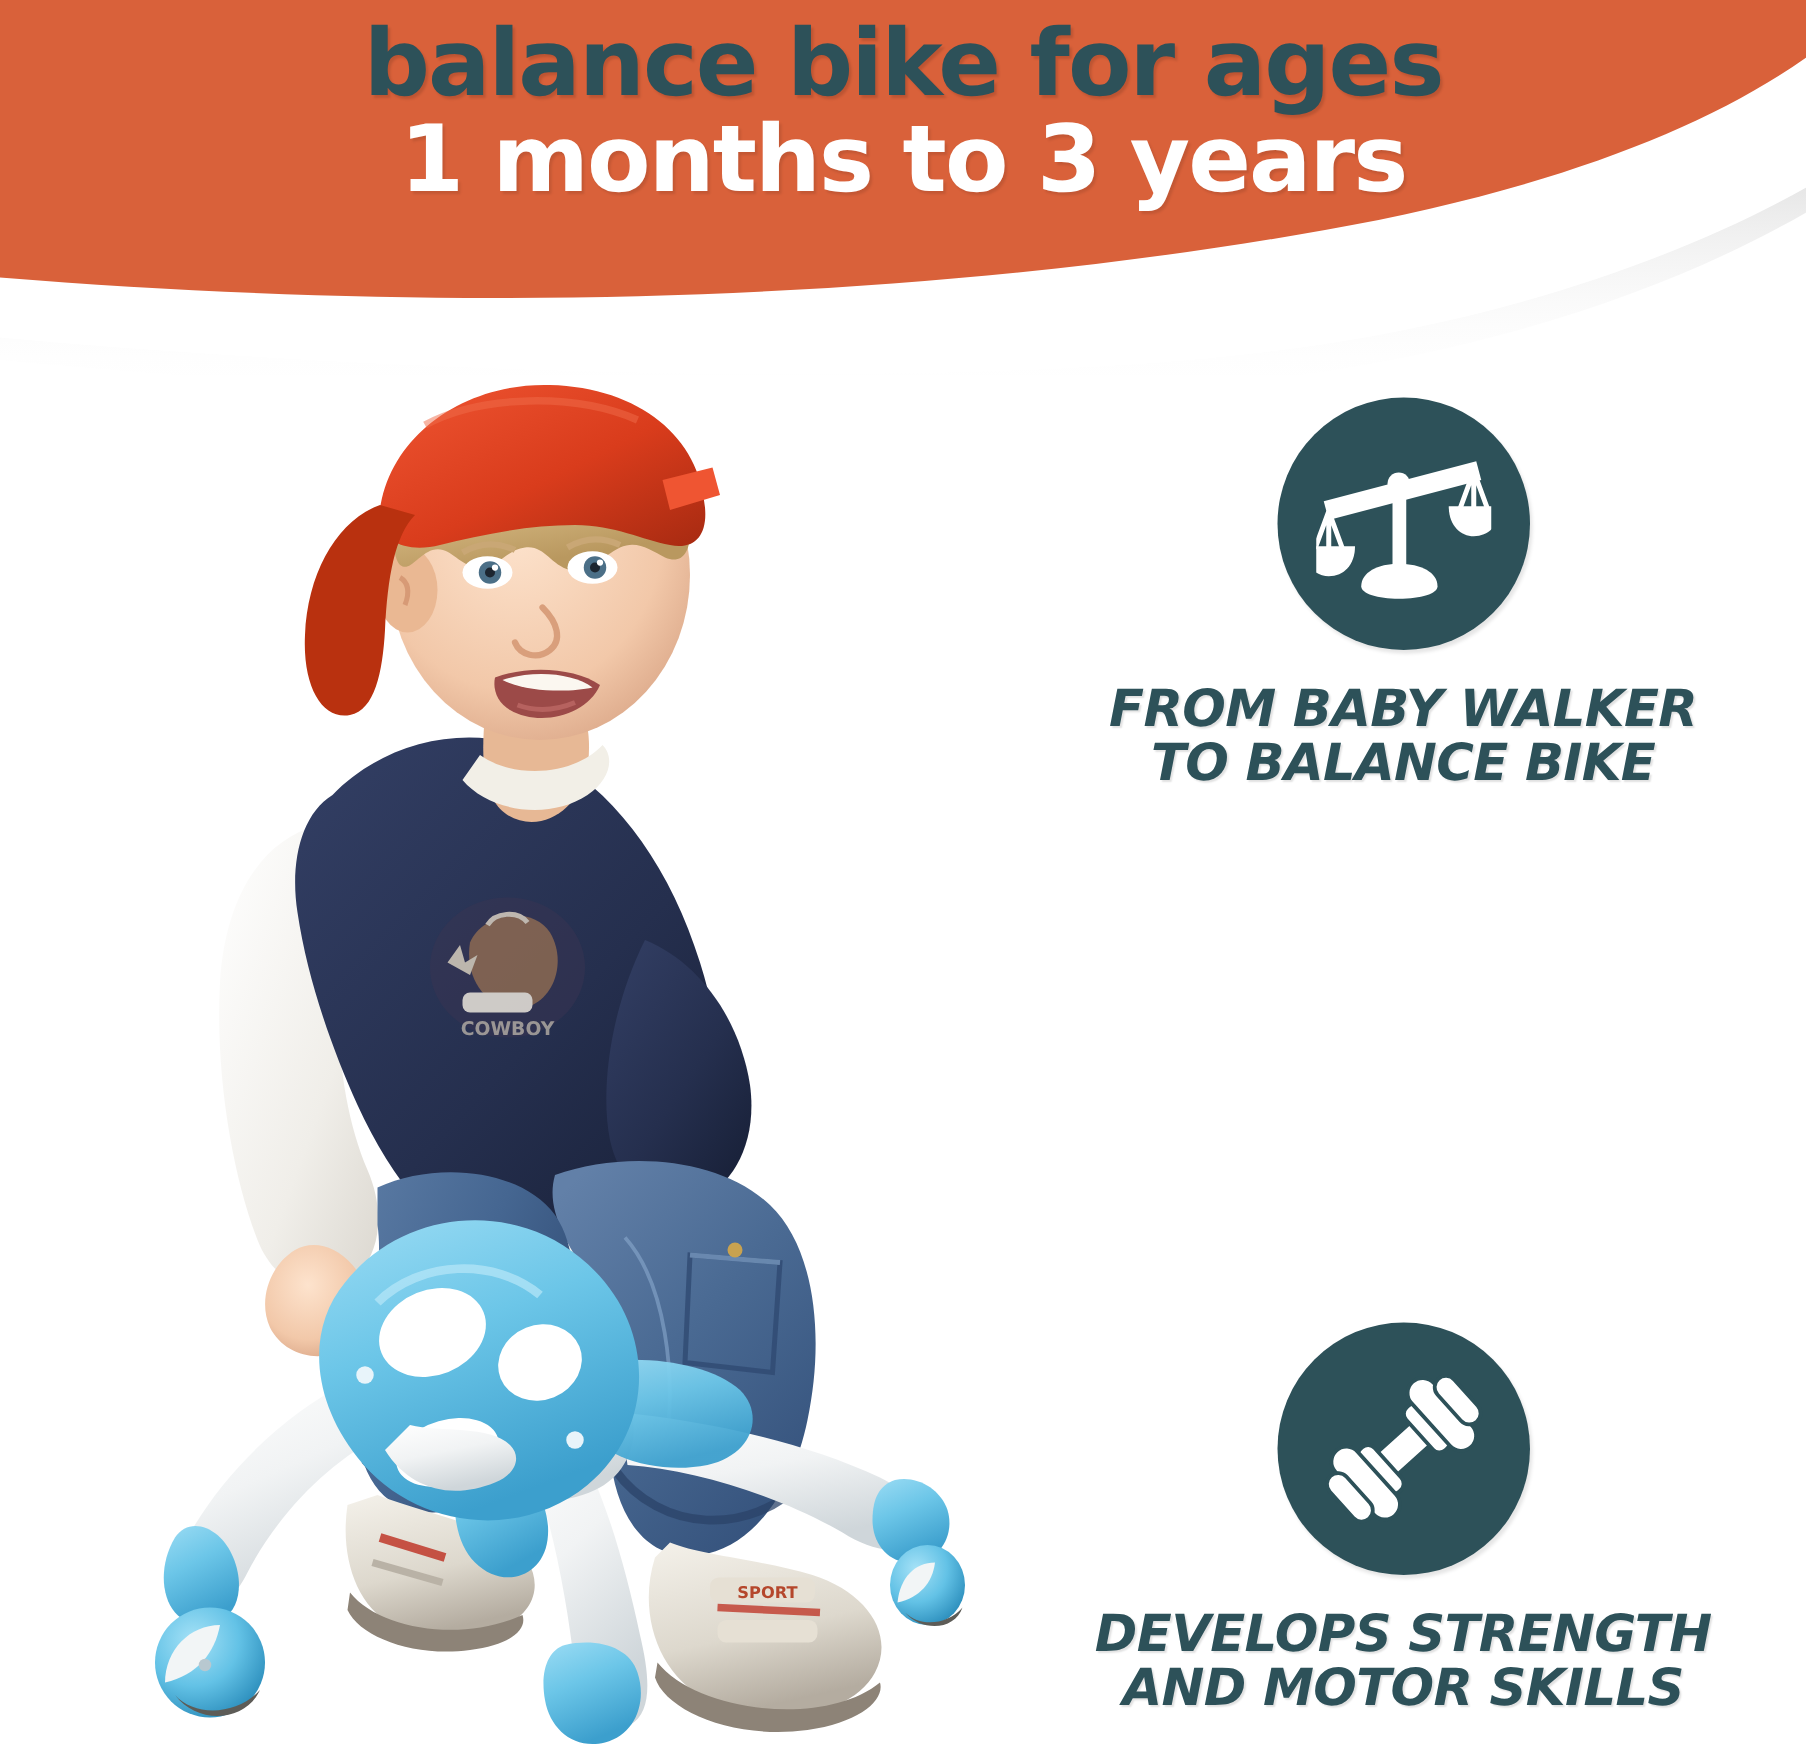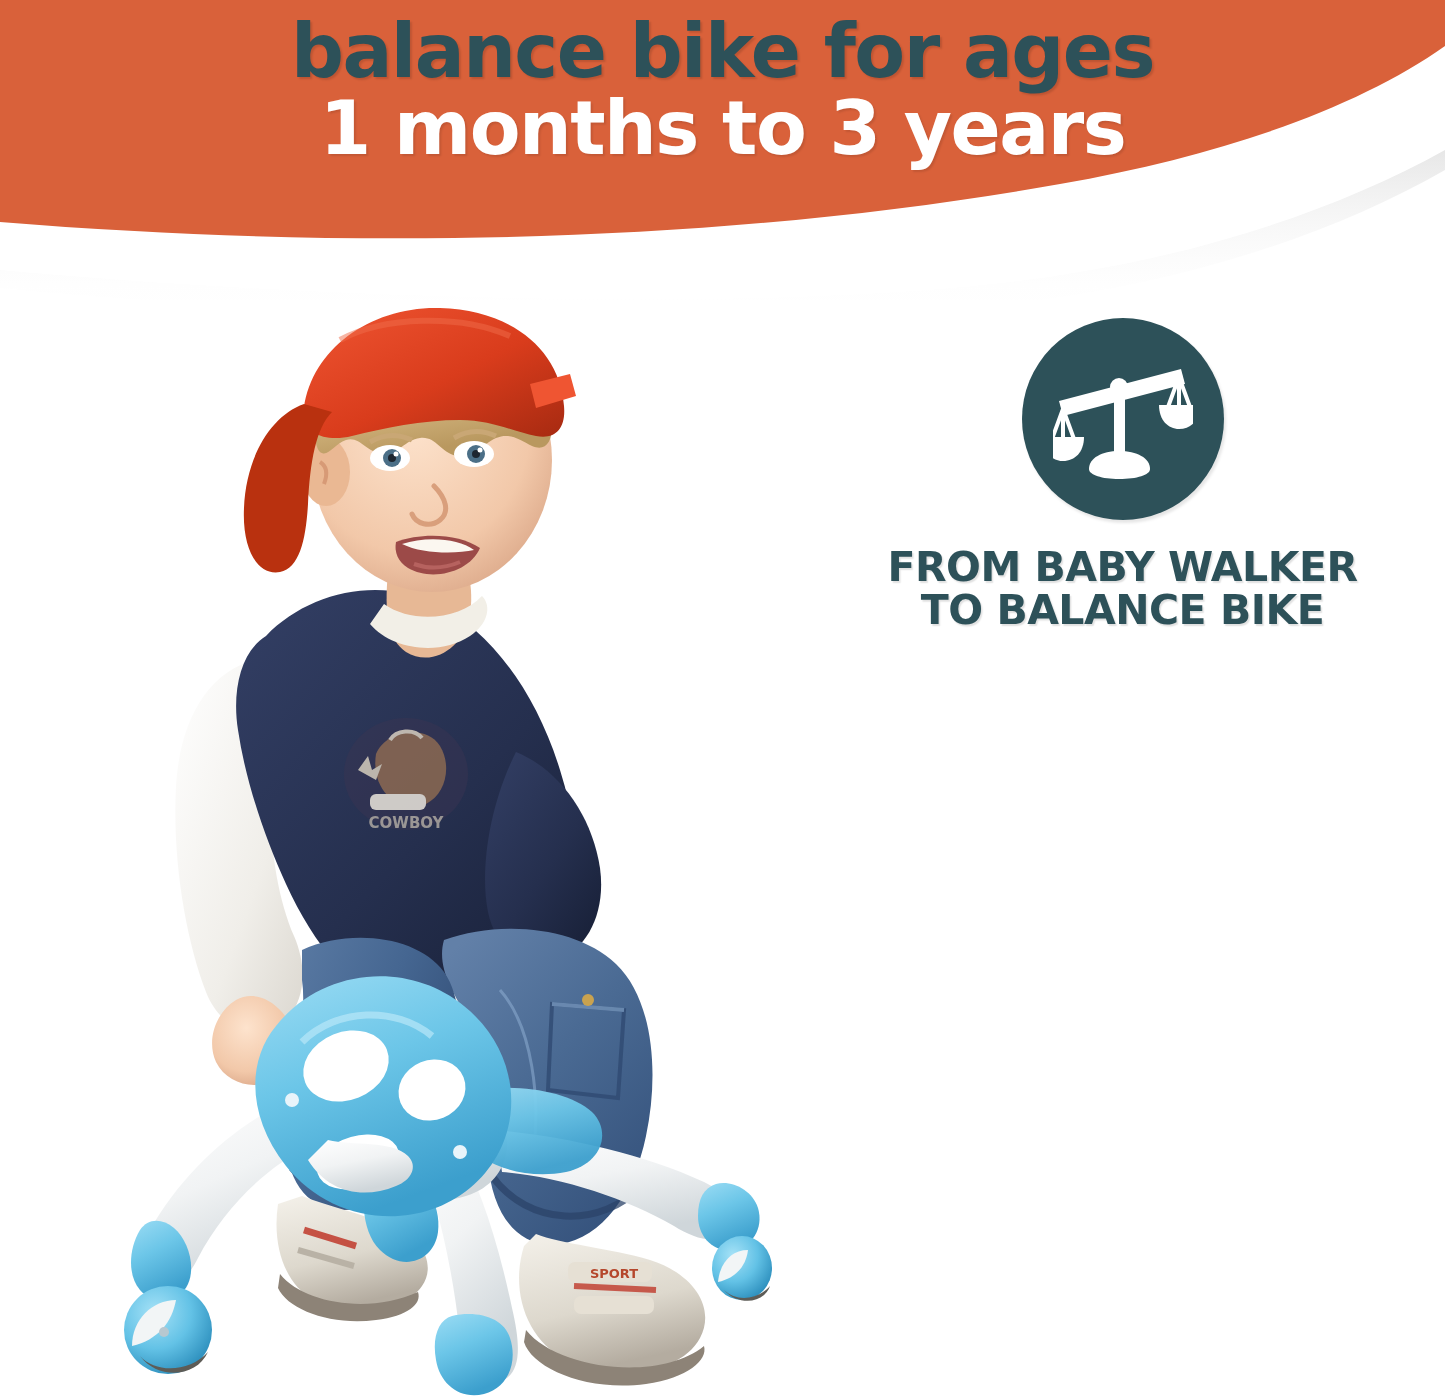--- a/index.html
+++ b/index.html
@@ -91,20 +91,21 @@
     height: 1097px;
     z-index: 3;
   }
   .feature {
     position: absolute;
     left: 0;
     width: 645px;
     display: flex;
     flex-direction: column;
     align-items: center;
+    font-style: italic;
   }
   .feature-1 { top: 18px; }
   .feature-2 { top: 388px; }
   .feature-3 { top: 758px; }
 
   .icon-circle {
     width: 202px;
     height: 202px;
     border-radius: 50%;
     background: #2d5159;
@@ -417,15 +418,38 @@
               <path d="M106,48 L147,48 C147,63 138,72 126,72 C115,72 106,63 106,48 Z"></path>
             </g>
           </svg>
         </span>
       </div>
       <div class="feature-caption">FROM BABY WALKER
 TO BALANCE BIKE</div>
     </div>
 
 
+    <div class="feature feature-3">
+      <div class="icon-circle">
+        <span>
+          <svg width="138" height="138" viewBox="0 0 138 138" xmlns="http://www.w3.org/2000/svg">
+            <g transform="rotate(-42 69 69)" fill="#ffffff" stroke="#2d5159" stroke-width="3" stroke-linejoin="round">
+
+              <rect x="46" y="57" width="46" height="24" rx="6"></rect>
+
+              <rect x="36" y="46" width="16" height="46" rx="7"></rect>
+              <rect x="86" y="46" width="16" height="46" rx="7"></rect>
+
+              <rect x="16" y="34" width="24" height="70" rx="12"></rect>
+              <rect x="98" y="34" width="24" height="70" rx="12"></rect>
+
+              <rect x="2" y="46" width="18" height="46" rx="9"></rect>
+              <rect x="118" y="46" width="18" height="46" rx="9"></rect>
+            </g>
+          </svg>
+        </span>
+      </div>
+      <div class="feature-caption">DEVELOPS STRENGTH
+AND MOTOR SKILLS</div>
+    </div>
   </div>
 
 </div>
 
 </body></html>

